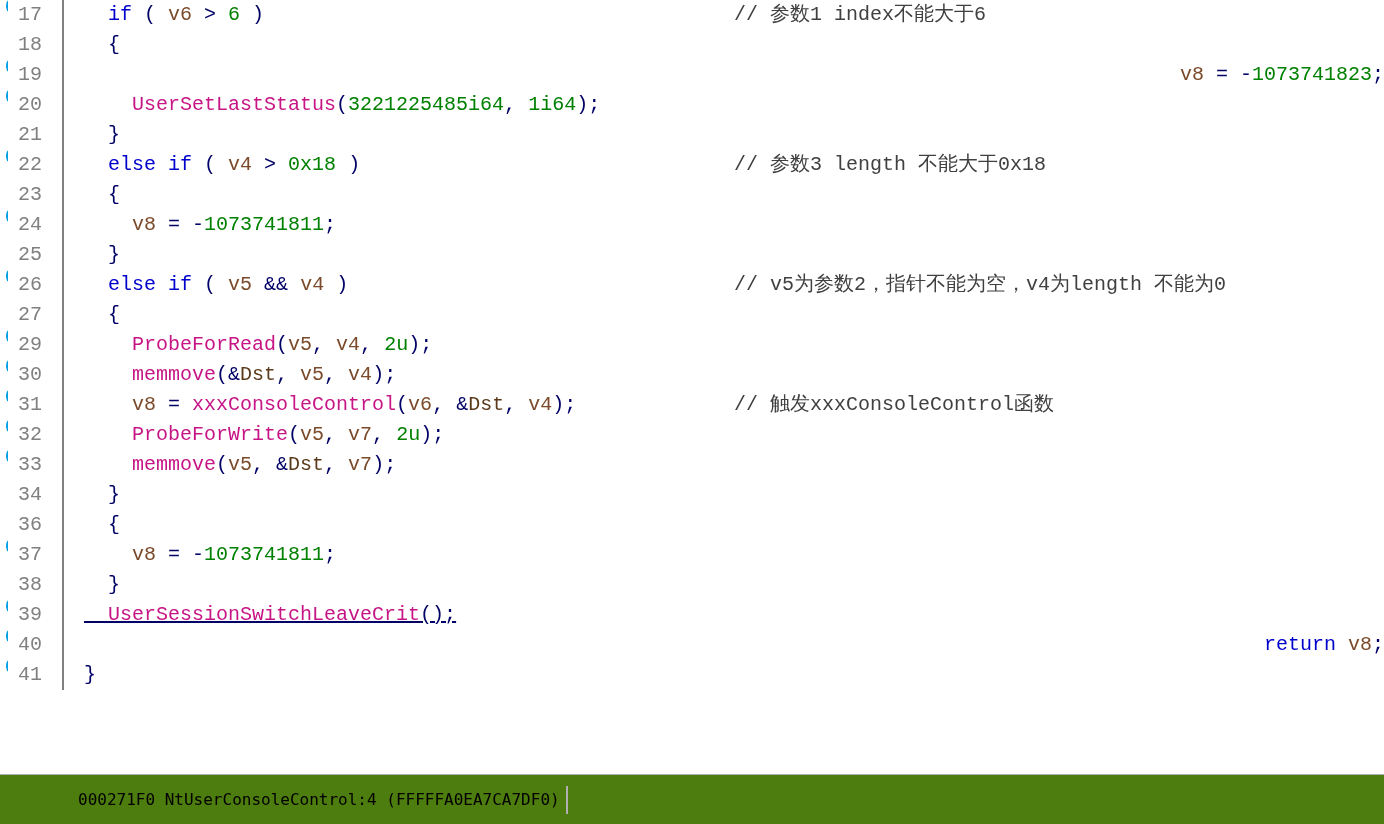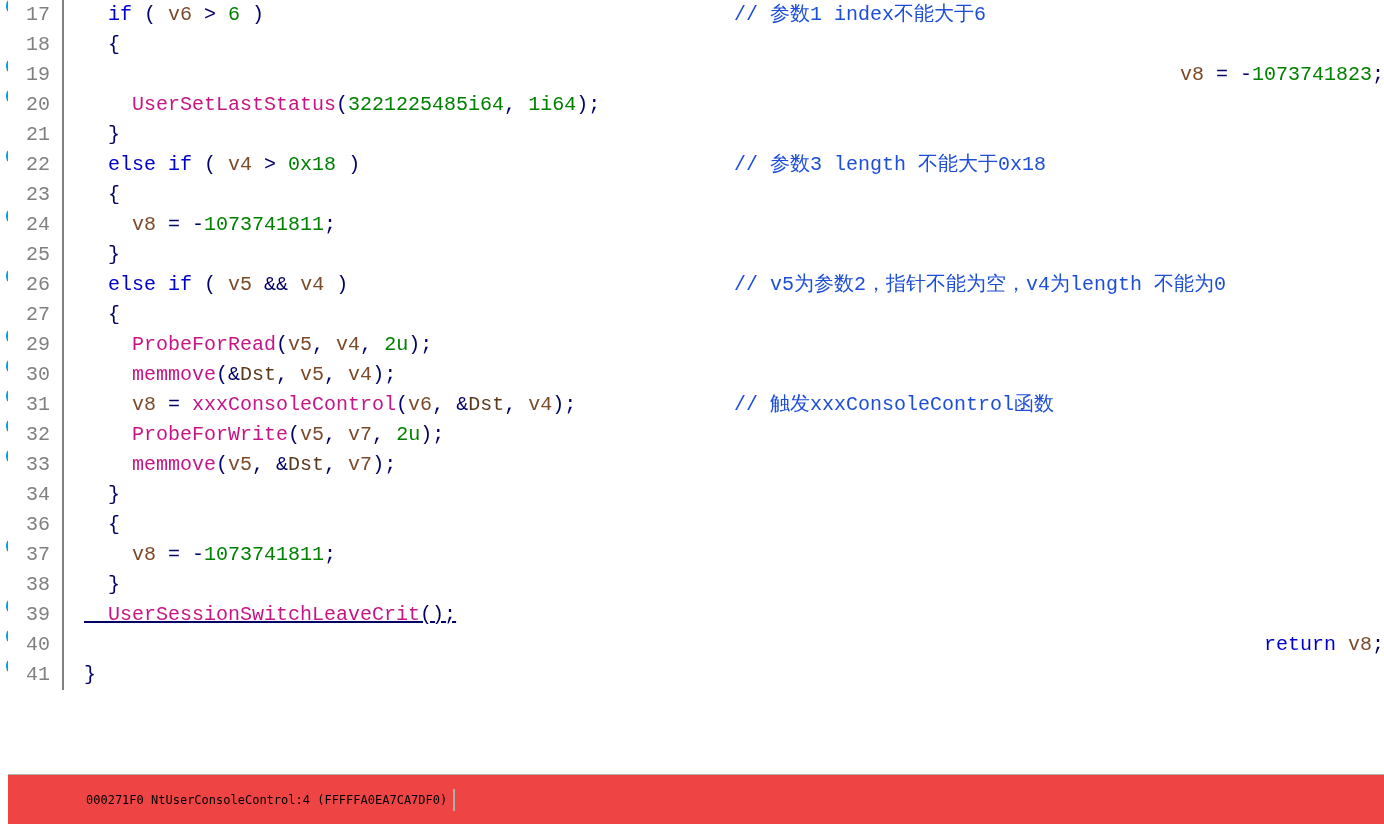--- a/index.html
+++ b/index.html
@@ -39,51 +39,50 @@
     width: 12px;
     height: 12px;
     border-radius: 50%;
     background: #009fe3;
     margin-right: -4px;
     margin-left: 6px;
   }
   .lnum {
     width: 56px;
     text-align: right;
-    padding-right: 12px;
+    padding-right: 20px;
     color: #808080;
     background: #ffffff;
     border-right: 2px solid #808080;
     user-select: none;
   }
   .code {
     flex: 1;
     padding-left: 20px;
     color: #000066;
     white-space: pre;
   }
   .tok-kw { color: #0000cc; }
   .tok-var { color: #7a4a2a; }
   .tok-num { color: #008000; }
   .tok-call { color: #c71585; }
   .tok-op { color: #000066; }
   .tok-punct { color: #000066; }
-  .tok-cmt { color: #1d4ed8; text-align: center; }
+  .tok-cmt { color: #404040; text-align: center; }
   .tok-sym { color: #5a3a1a; }
   .statusbar {
     height: 50px;
     display: flex;
     align-items: center;
     padding-left: 72px;
     border-top: 1px solid #b0b0b0;
-    background: #ef4444;
+    background: #4d7c0f;
     font-family: Consolas, monospace;
-    font-size: 12px;
+    font-size: 16px;
     color: #000000;
-    margin-left: 8px;
   }
   .statusbar .status-text {
     padding: 2px 6px;
     border-right: 2px solid #b0b0b0;
   }
 </style>
 </head>
 <body>
 
 <div class="editor">

